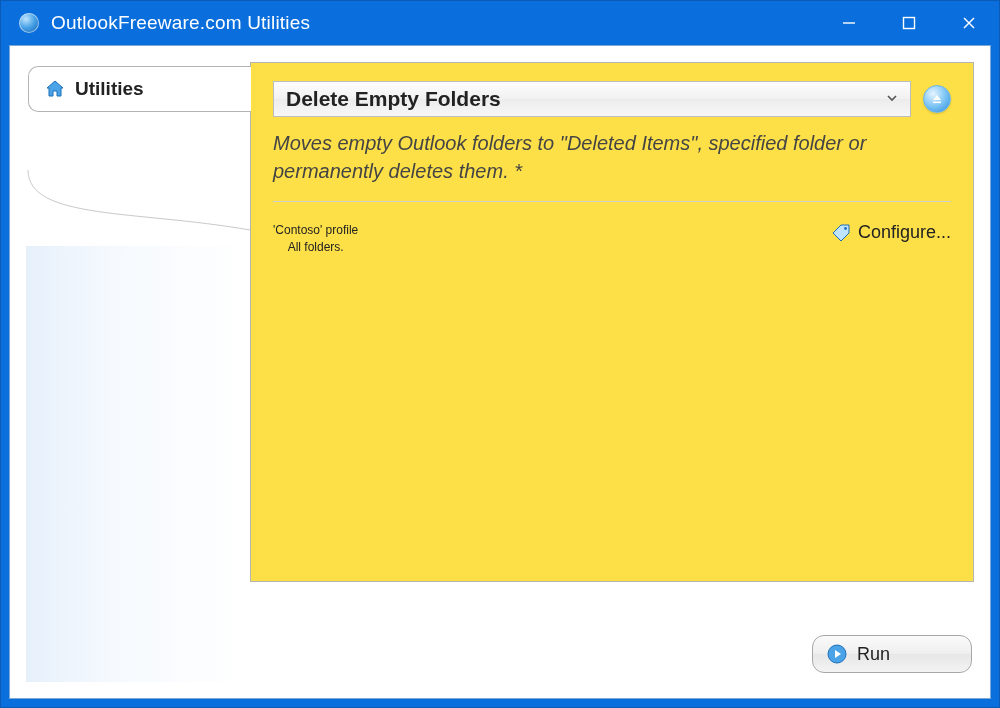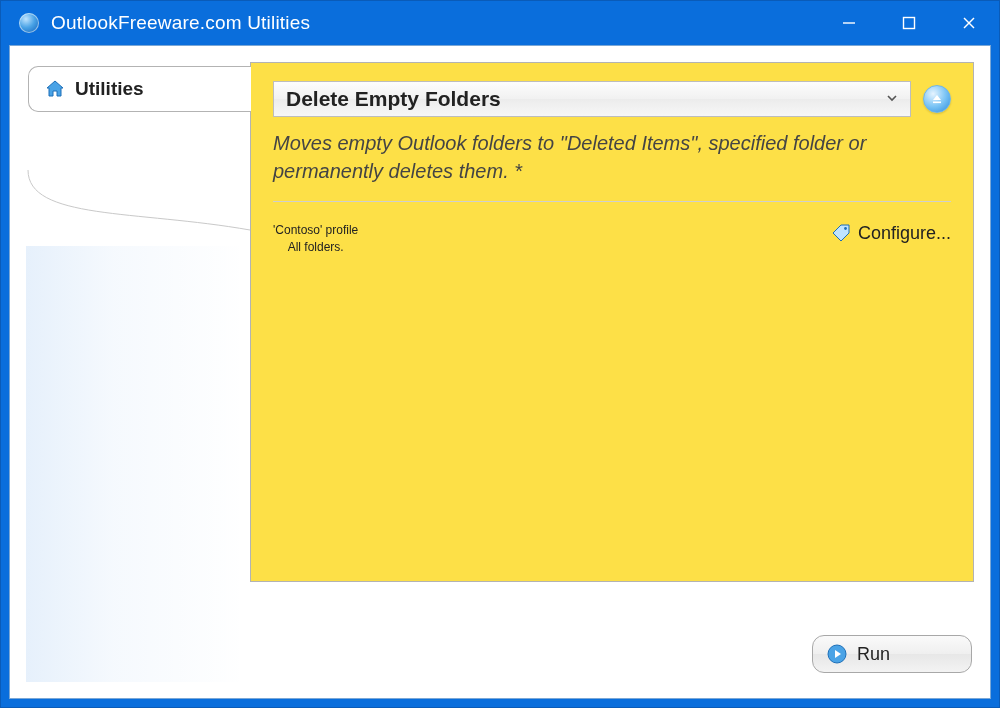--- a/index.html
+++ b/index.html
@@ -151,21 +151,21 @@
   .divider {
     margin-top: 16px;
     border: none; border-top: 1px solid #cfcfcf;
   }
   .config-row {
     display: flex; align-items: flex-start; justify-content: space-between;
     margin-top: 20px;
   }
   .config-text { font-size: 12px; color:#222; line-height: 1.45; text-align: center; }
   .config-link {
-    display: flex; align-items: center;
+    display: flex; 
     font-size: 18px; color:#222;
   }
   .tag-icon { width: 22px; height: 22px; margin-right: 6px; }
 
   
   .footer {
     height: 56px;
     display: flex; justify-content: flex-end; align-items: center;
     gap: 22px;
     padding-right: 2px;

